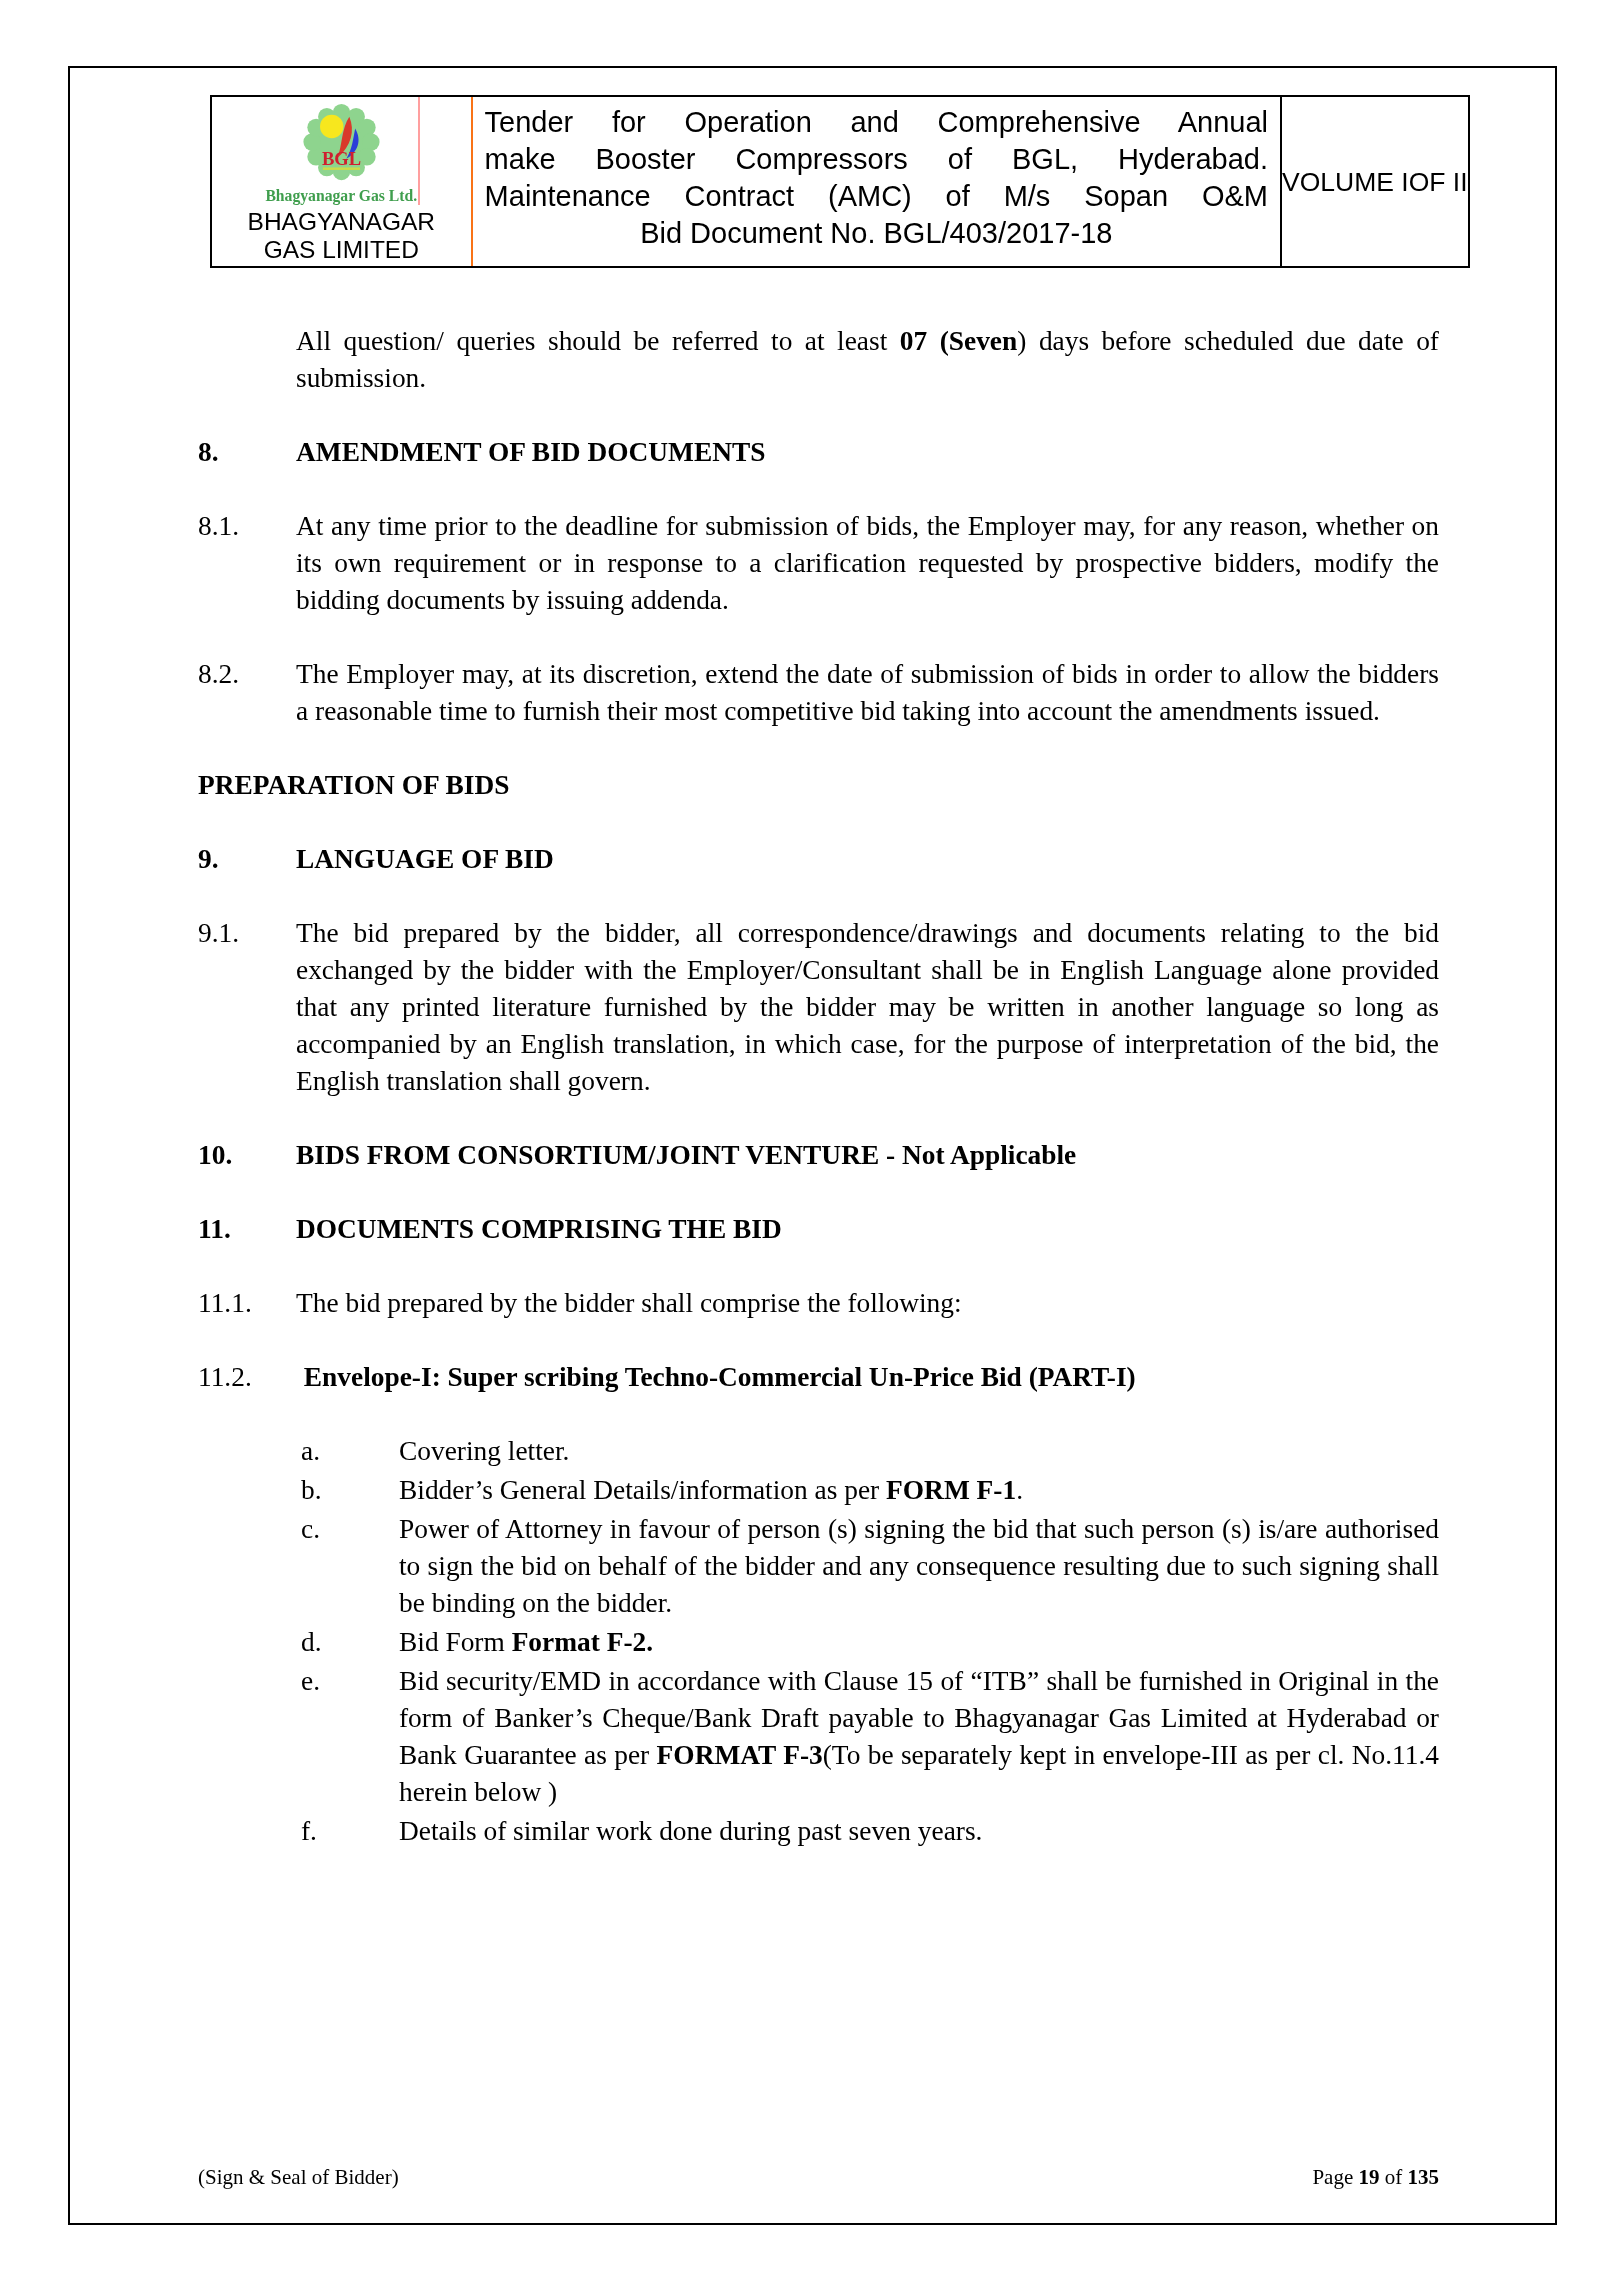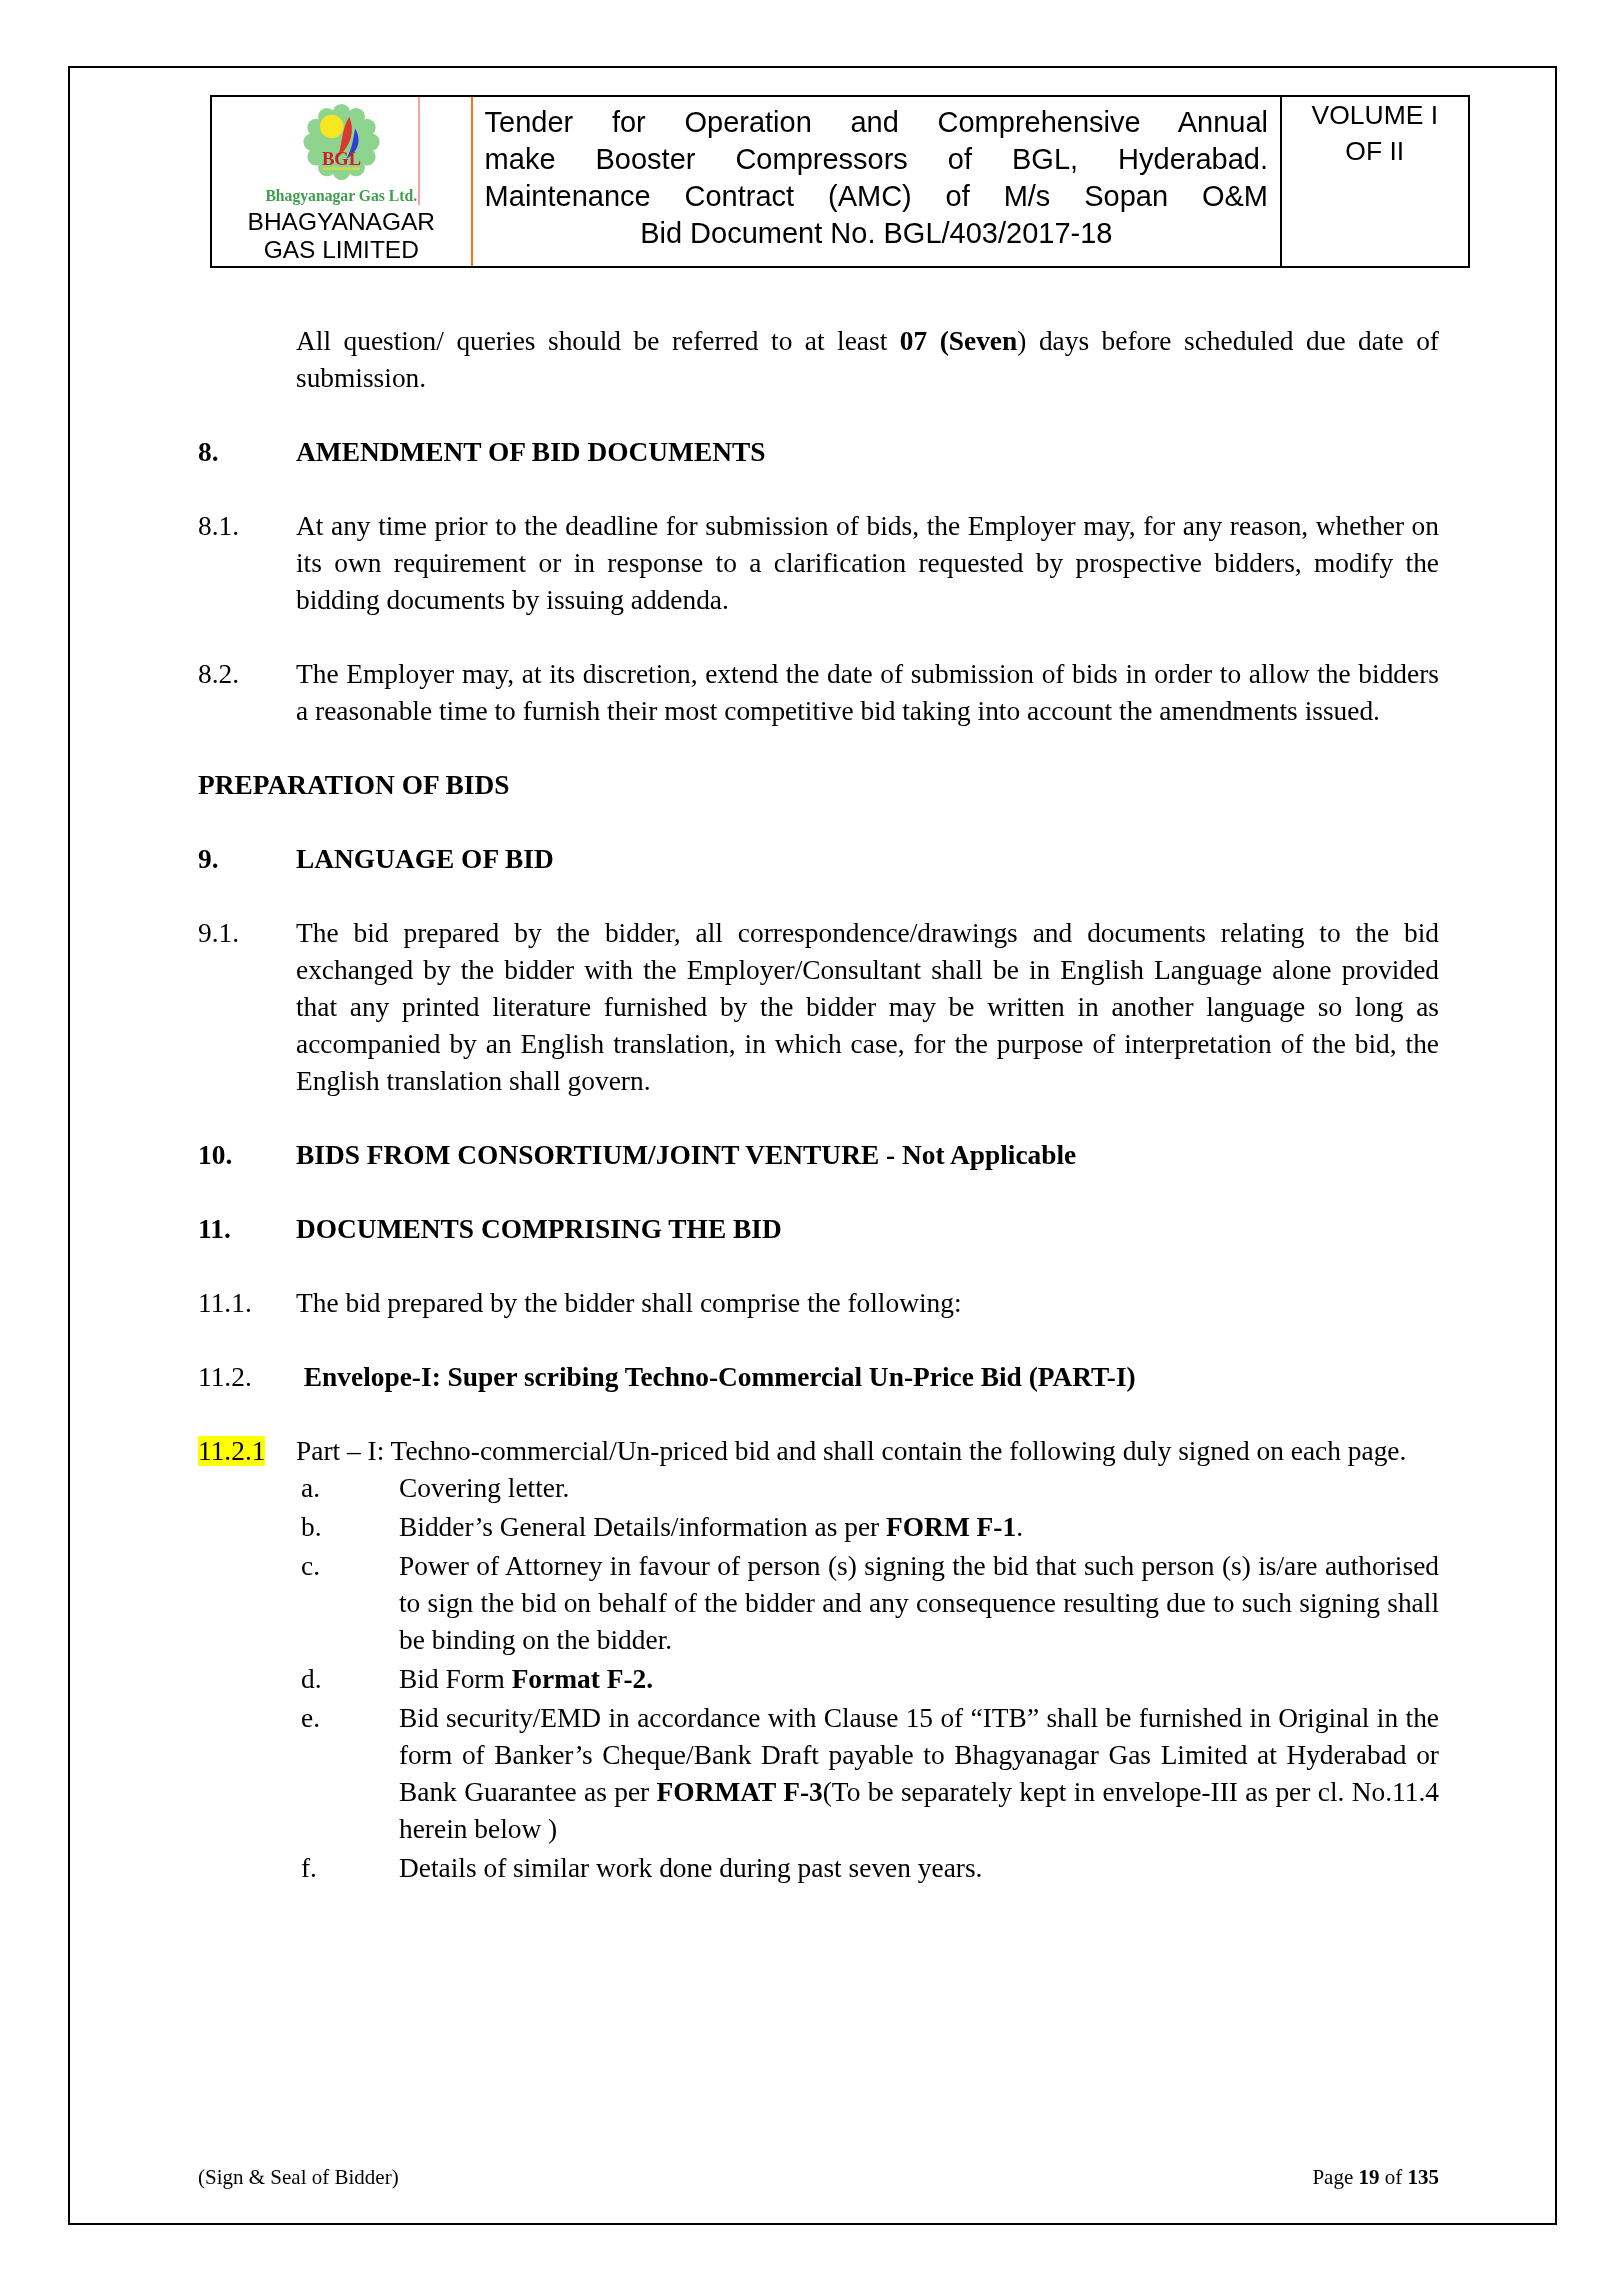--- a/index.html
+++ b/index.html
@@ -36,22 +36,22 @@
   }
   .cell-title {
     width:809px; flex:0 0 809px; border-right:2px solid #000;
     padding:6.9px 11.8px 0 11.8px;
     font-family:"Liberation Sans", sans-serif;
     font-size:29px; line-height:37px;
   }
   .title-line { text-align:justify; text-align-last:justify; white-space:normal; }
   .doc-no { text-align:center; }
   .cell-volume {
-    flex:1 1 auto; display:flex; flex-direction:column;
-    align-items:center;
+    flex:1 1 auto; display:flex; flex-direction:row;
+    justify-content:center; align-items:center;
     font-family:"Liberation Sans", sans-serif;
     font-size:26.5px; line-height:36px;
   }
   
   .body-text { margin-top:55px; font-size:27.4px; line-height:37px; }
   .block { display:flex; margin-bottom:37px; }
   .block .num { flex:0 0 98px; }
   .block .text { flex:1 1 auto; text-align:justify; }
   .heading { font-weight:bold; }
   .tight { margin-bottom:0; }
@@ -162,24 +162,20 @@
       <div class="block">
         <div class="num">11.1.</div>
         <div class="text">The bid prepared by the bidder shall comprise the following:</div>
       </div>
 
       <div class="block">
         <div class="num">11.2.</div>
         <div class="text heading" style="padding-left:7.8px;">Envelope-I: Super scribing Techno-Commercial Un-Price Bid (PART-I)</div>
       </div>
 
-      <div class="block tight">
-        <div class="num"><span class="hl">11.2.1</span></div>
-        <div class="text">Part – I: Techno-commercial/Un-priced bid and shall contain the following duly signed on each page.</div>
-      </div>
 
       <div class="sublist">
         <div class="list-item">
           <div class="letter">a.</div>
           <div class="itext">Covering letter.</div>
         </div>
         <div class="list-item">
           <div class="letter">b.</div>
           <div class="itext"><span>Bidder’s General Details/information as per </span><b>FORM F-1</b><span>.</span></div>
         </div>

